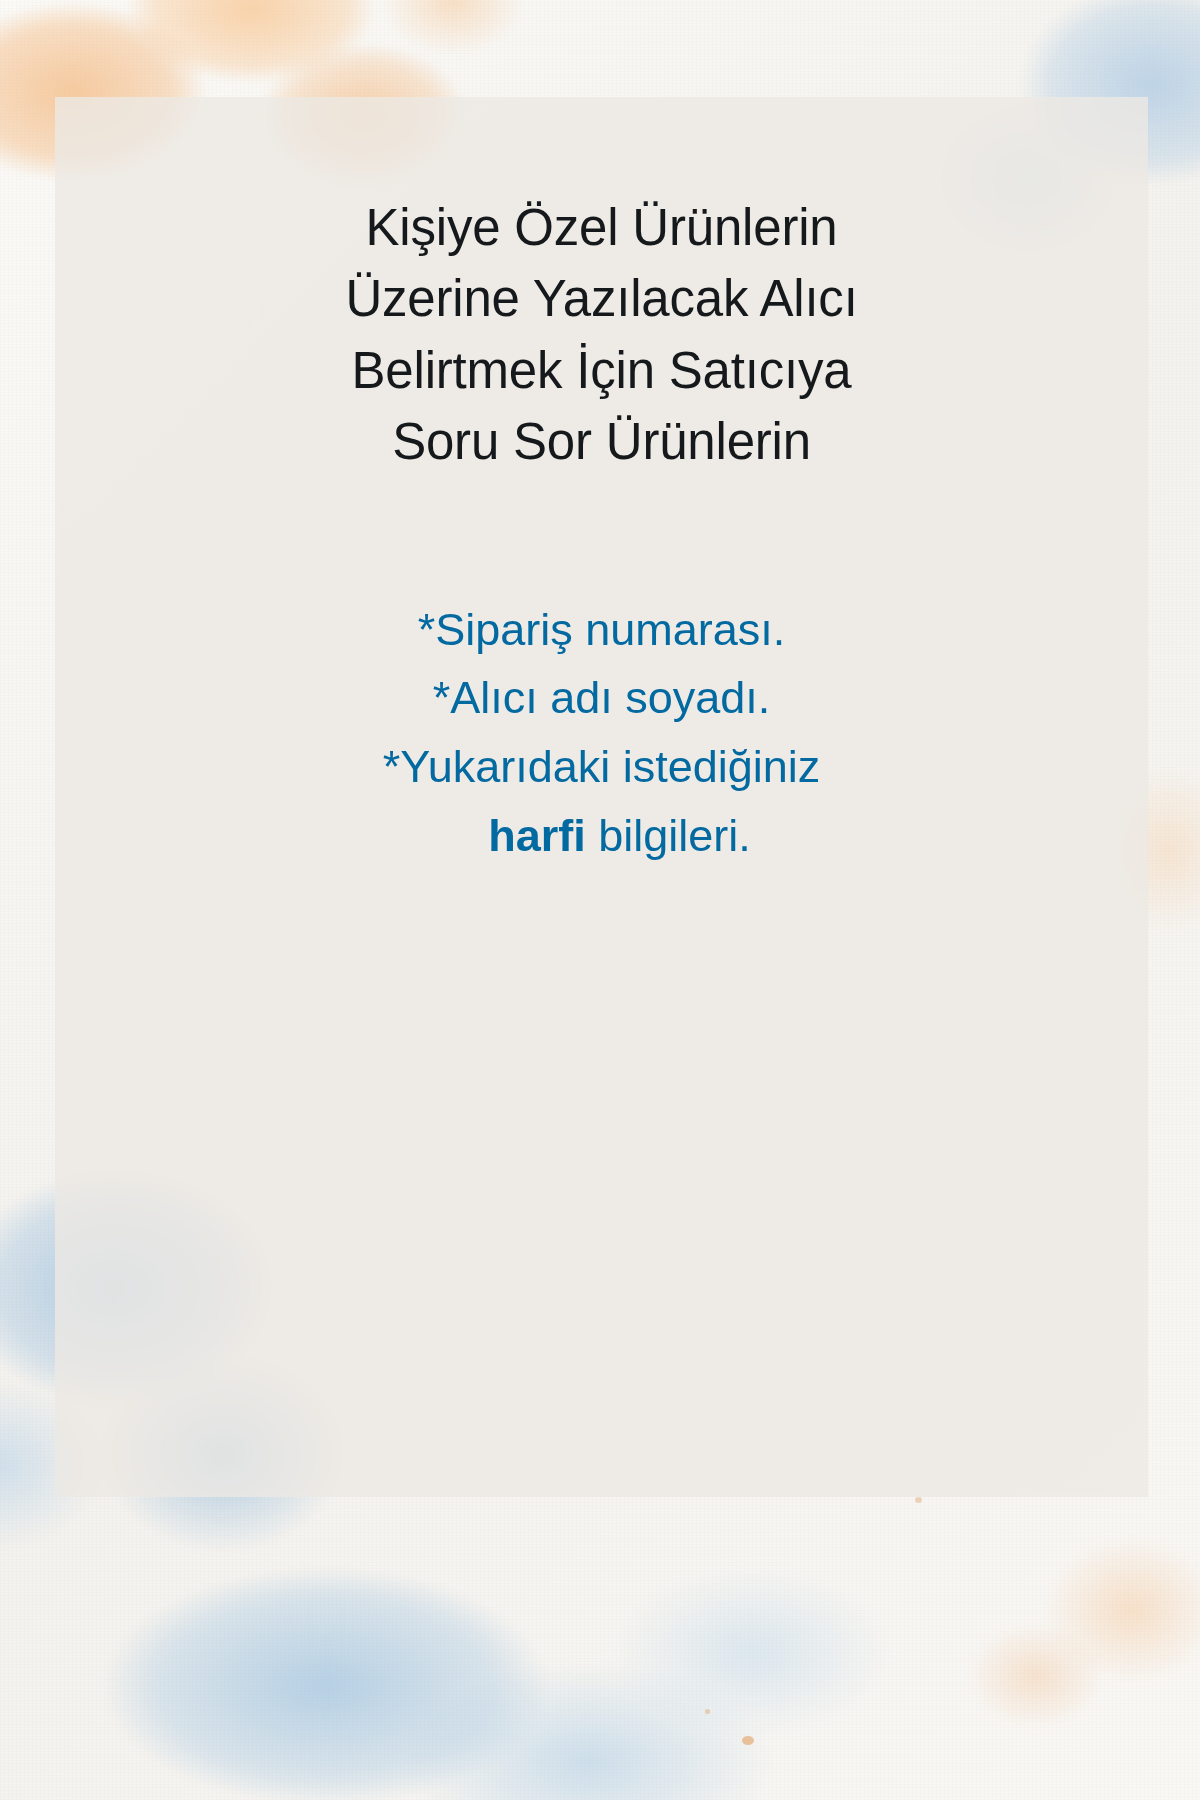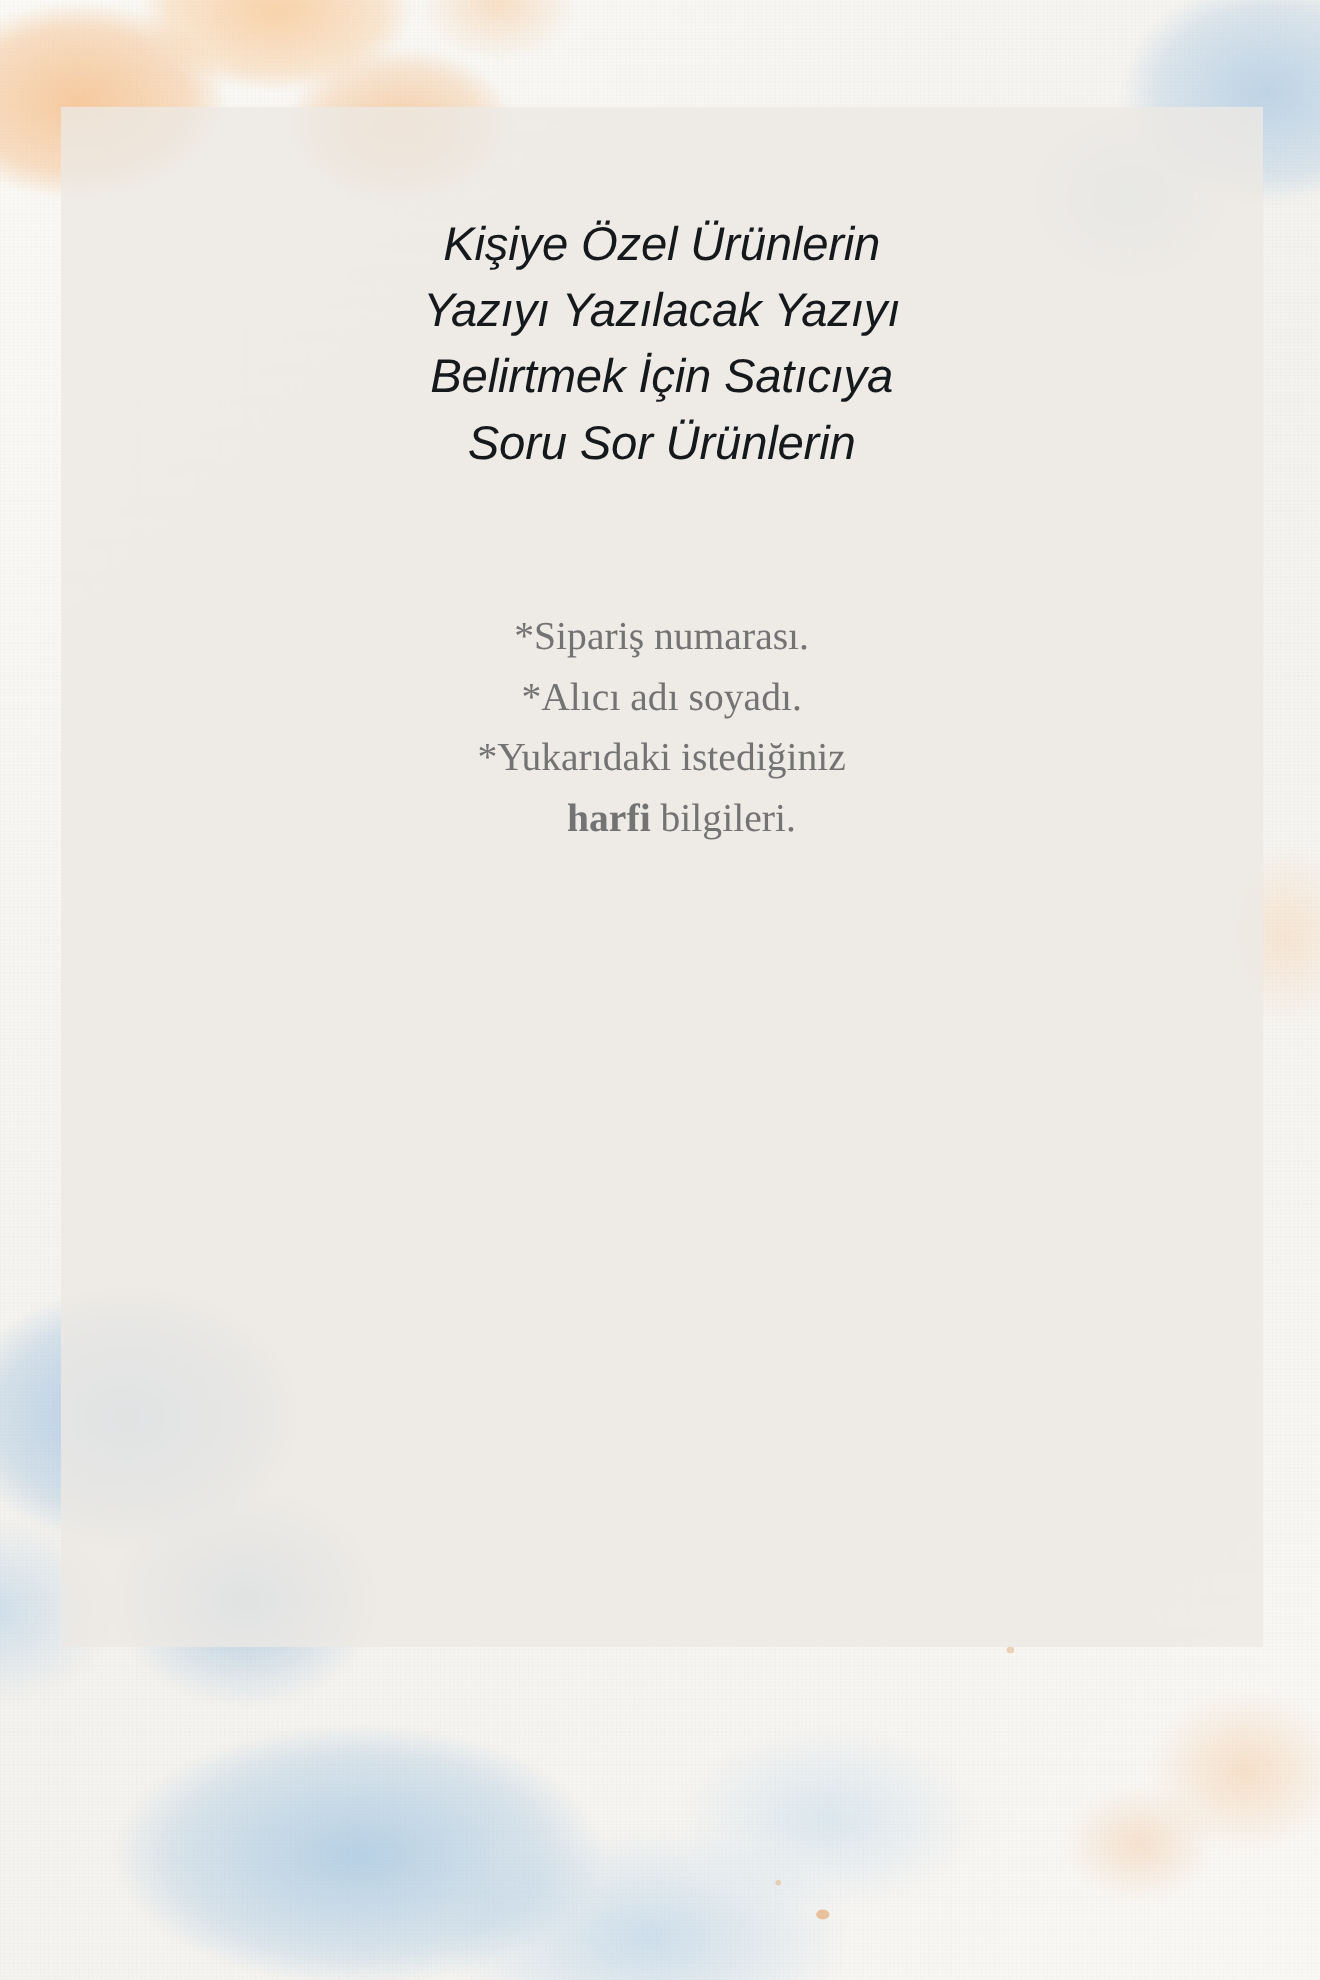--- a/index.html
+++ b/index.html
@@ -124,43 +124,41 @@
     backdrop-filter: blur(2px);
     box-sizing: border-box;
     padding: 95px 90px 60px 90px;
     display: flex;
     flex-direction: column;
     align-items: center;
   }
 
   .headline {
     margin: 0;
-    font-size: 43px;
+    font-size: 51px;
     line-height: 1.40;
     font-weight: 400;
     color: #16191c;
     text-align: center;
     letter-spacing: -0.2px;
-    font-style: italic;
   }
   .headline .hl-line { display: block; }
 
   .instructions {
     margin: 0;
     padding: 0;
     list-style: none;
     text-align: center;
     margin-top: 118px;
   }
   .instructions li {
-    font-size: 36px;
+    font-size: 45px;
     line-height: 1.53;
-    color: #737373;
+    color: #0369a1;
     font-weight: 400;
-    font-family: Liberation Serif, serif;
   }
   .instructions li .bold {
     font-weight: 700;
     margin-left: 36px;
   }
 
   .footnote {
     margin: 0;
     margin-top: 110px;
     font-size: 27px;
@@ -185,21 +183,21 @@
   <div class="splash splash-orange-right"></div>
 
   <div class="speck speck-a"></div>
   <div class="speck speck-b"></div>
   <div class="speck speck-c"></div>
 
   <div class="card">
 
     <h1 class="headline">
       <span class="hl-line">Kişiye Özel Ürünlerin</span>
-      <span class="hl-line">Yazıyı Yazılacak Yazıyı</span>
+      <span class="hl-line">Üzerine Yazılacak Alıcı</span>
       <span class="hl-line">Belirtmek İçin Satıcıya</span>
       <span class="hl-line">Soru Sor Ürünlerin</span>
     </h1>
 
     <ul class="instructions">
       <li>
         <span>*Sipariş numarası.</span>
       </li>
       <li>
         <span>*Alıcı adı soyadı.</span>

